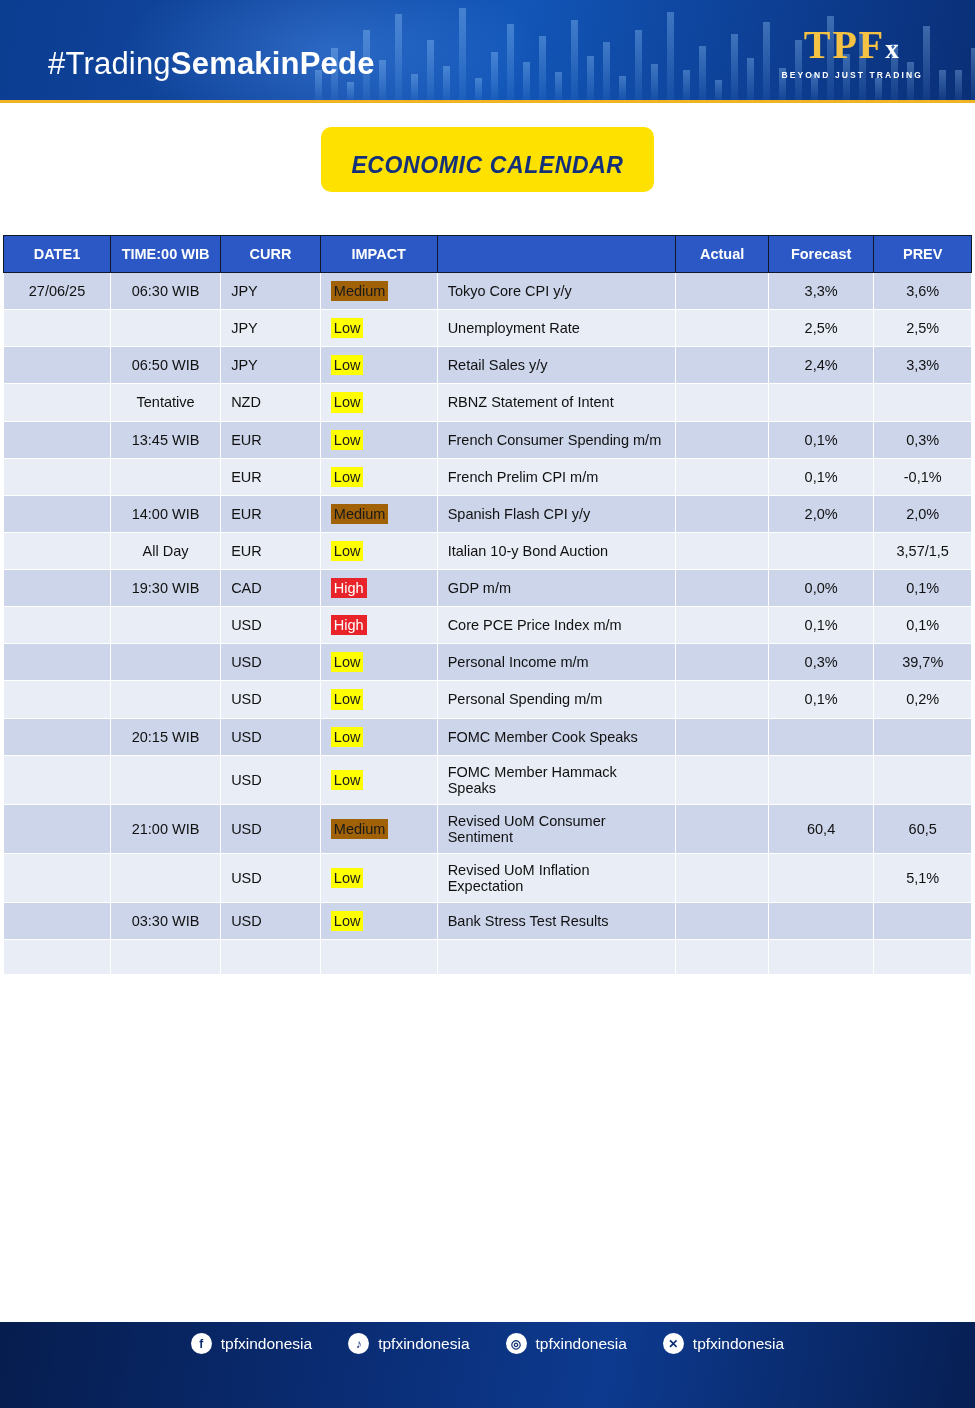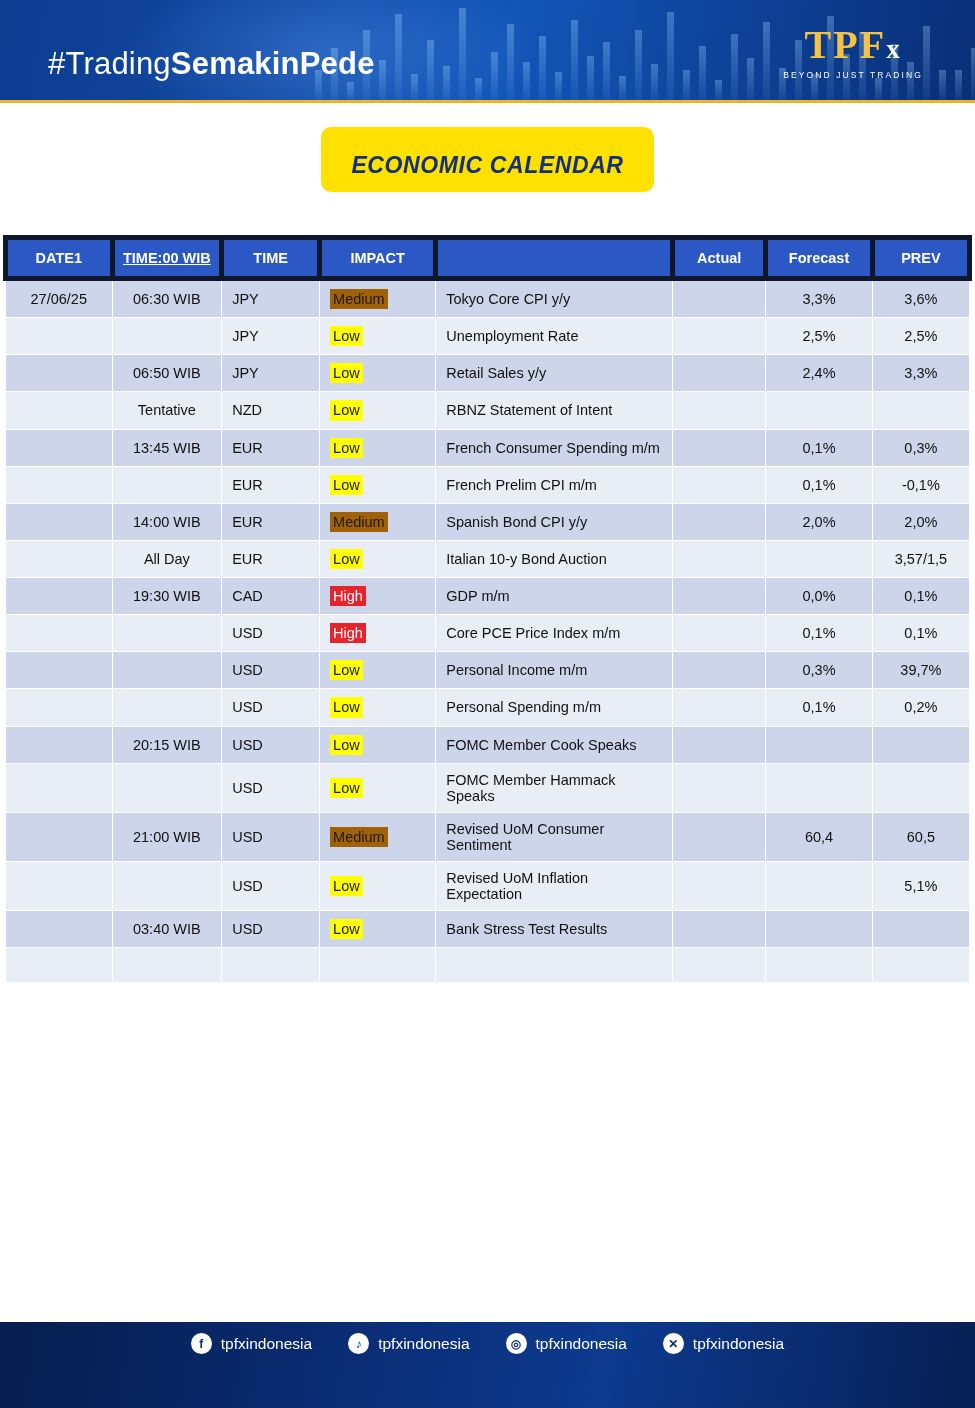--- a/index.html
+++ b/index.html
@@ -69,21 +69,21 @@
   }
   .logo .mark .x {
     font-size: 27px;
     color: #ffffff;
   }
   .logo .sub {
     margin-top: 5px;
     font-size: 8.5px;
     letter-spacing: 2.1px;
     color: #ffffff;
-    font-weight: 400;
+    font-weight: 700;
   }
 
   
   .title-wrap {
     margin-top: 24px;
     text-align: center;
   }
   .title-pill {
     display: inline-block;
     background: #ffe100;
@@ -105,21 +105,21 @@
     border-collapse: collapse;
     font-size: 14.5px;
     color: #111;
   }
   table.cal th {
     background: #2b58c4;
     color: #ffffff;
     font-size: 14.5px;
     font-weight: 700;
     padding: 10px 6px;
-    border: 5px solid #0f172a;
+    border: 1px solid #0f172a;
     text-align: center;
     vertical-align: middle;
   }
   table.cal td {
     border: 1px solid #ffffff;
     padding: 8px 10px;
     vertical-align: middle;
     height: 18px;
   }
   tr.alt td { background: #ccd5ea; }
@@ -128,21 +128,21 @@
   td.c-date   { width: 100px; text-align: center; }
   td.c-time   { width: 104px; text-align: center; }
   td.c-curr   { width: 100px; padding-left: 14px; }
   td.c-impact { width: 114px; padding-left: 16px; }
   td.c-event  { width: 275px; padding-left: 12px; }
   td.c-actual { width: 88px; text-align: center; }
   td.c-fore   { width: 100px; text-align: center; }
   td.c-prev   { width: 88px; text-align: center; }
 
   th.h-date   { width: 100px; }
-  th.h-time   { width: 104px; text-decoration: underline; }
+  th.h-time   { width: 104px; }
   th.h-curr   { width: 100px; }
   th.h-impact { width: 114px; }
   th.h-event  { width: 275px; }
   th.h-actual { width: 88px; }
   th.h-fore   { width: 100px; }
   th.h-prev   { width: 88px; }
 
   .imp {
     display: inline-block;
     padding: 1px 3px;
@@ -257,21 +257,21 @@
 
 <div class="title-wrap">
   <span class="title-pill">ECONOMIC CALENDAR</span>
 </div>
 
 <table class="cal">
   <thead>
     <tr>
       <th class="h-date">DATE1</th>
       <th class="h-time">TIME:00 WIB</th>
-      <th class="h-curr">TIME</th>
+      <th class="h-curr">CURR</th>
       <th class="h-impact">IMPACT</th>
       <th class="h-event"></th>
       <th class="h-actual">Actual</th>
       <th class="h-fore">Forecast</th>
       <th class="h-prev">PREV</th>
     </tr>
   </thead>
   <tbody id="cal-body">
       <tr class="alt">
         <td class="c-date">27/06/25</td>
@@ -331,21 +331,21 @@
         <td class="c-event">French Prelim CPI m/m</td>
         <td class="c-actual"></td>
         <td class="c-fore">0,1%</td>
         <td class="c-prev">-0,1%</td>
       </tr>
       <tr class="alt">
         <td class="c-date"></td>
         <td class="c-time">14:00 WIB</td>
         <td class="c-curr">EUR</td>
         <td class="c-impact"><span class="imp imp-medium">Medium</span></td>
-        <td class="c-event">Spanish Bond CPI y/y</td>
+        <td class="c-event">Spanish Flash CPI y/y</td>
         <td class="c-actual"></td>
         <td class="c-fore">2,0%</td>
         <td class="c-prev">2,0%</td>
       </tr>
       <tr class="plain">
         <td class="c-date"></td>
         <td class="c-time">All Day</td>
         <td class="c-curr">EUR</td>
         <td class="c-impact"><span class="imp imp-low">Low</span></td>
         <td class="c-event">Italian 10-y Bond Auction</td>
@@ -428,21 +428,21 @@
         <td class="c-time"></td>
         <td class="c-curr">USD</td>
         <td class="c-impact"><span class="imp imp-low">Low</span></td>
         <td class="c-event">Revised UoM Inflation Expectation</td>
         <td class="c-actual"></td>
         <td class="c-fore"></td>
         <td class="c-prev">5,1%</td>
       </tr>
       <tr class="alt">
         <td class="c-date"></td>
-        <td class="c-time">03:40 WIB</td>
+        <td class="c-time">03:30 WIB</td>
         <td class="c-curr">USD</td>
         <td class="c-impact"><span class="imp imp-low">Low</span></td>
         <td class="c-event">Bank Stress Test Results</td>
         <td class="c-actual"></td>
         <td class="c-fore"></td>
         <td class="c-prev"></td>
       </tr>
       <tr class="plain">
         <td class="c-date"></td>
         <td class="c-time"></td>

